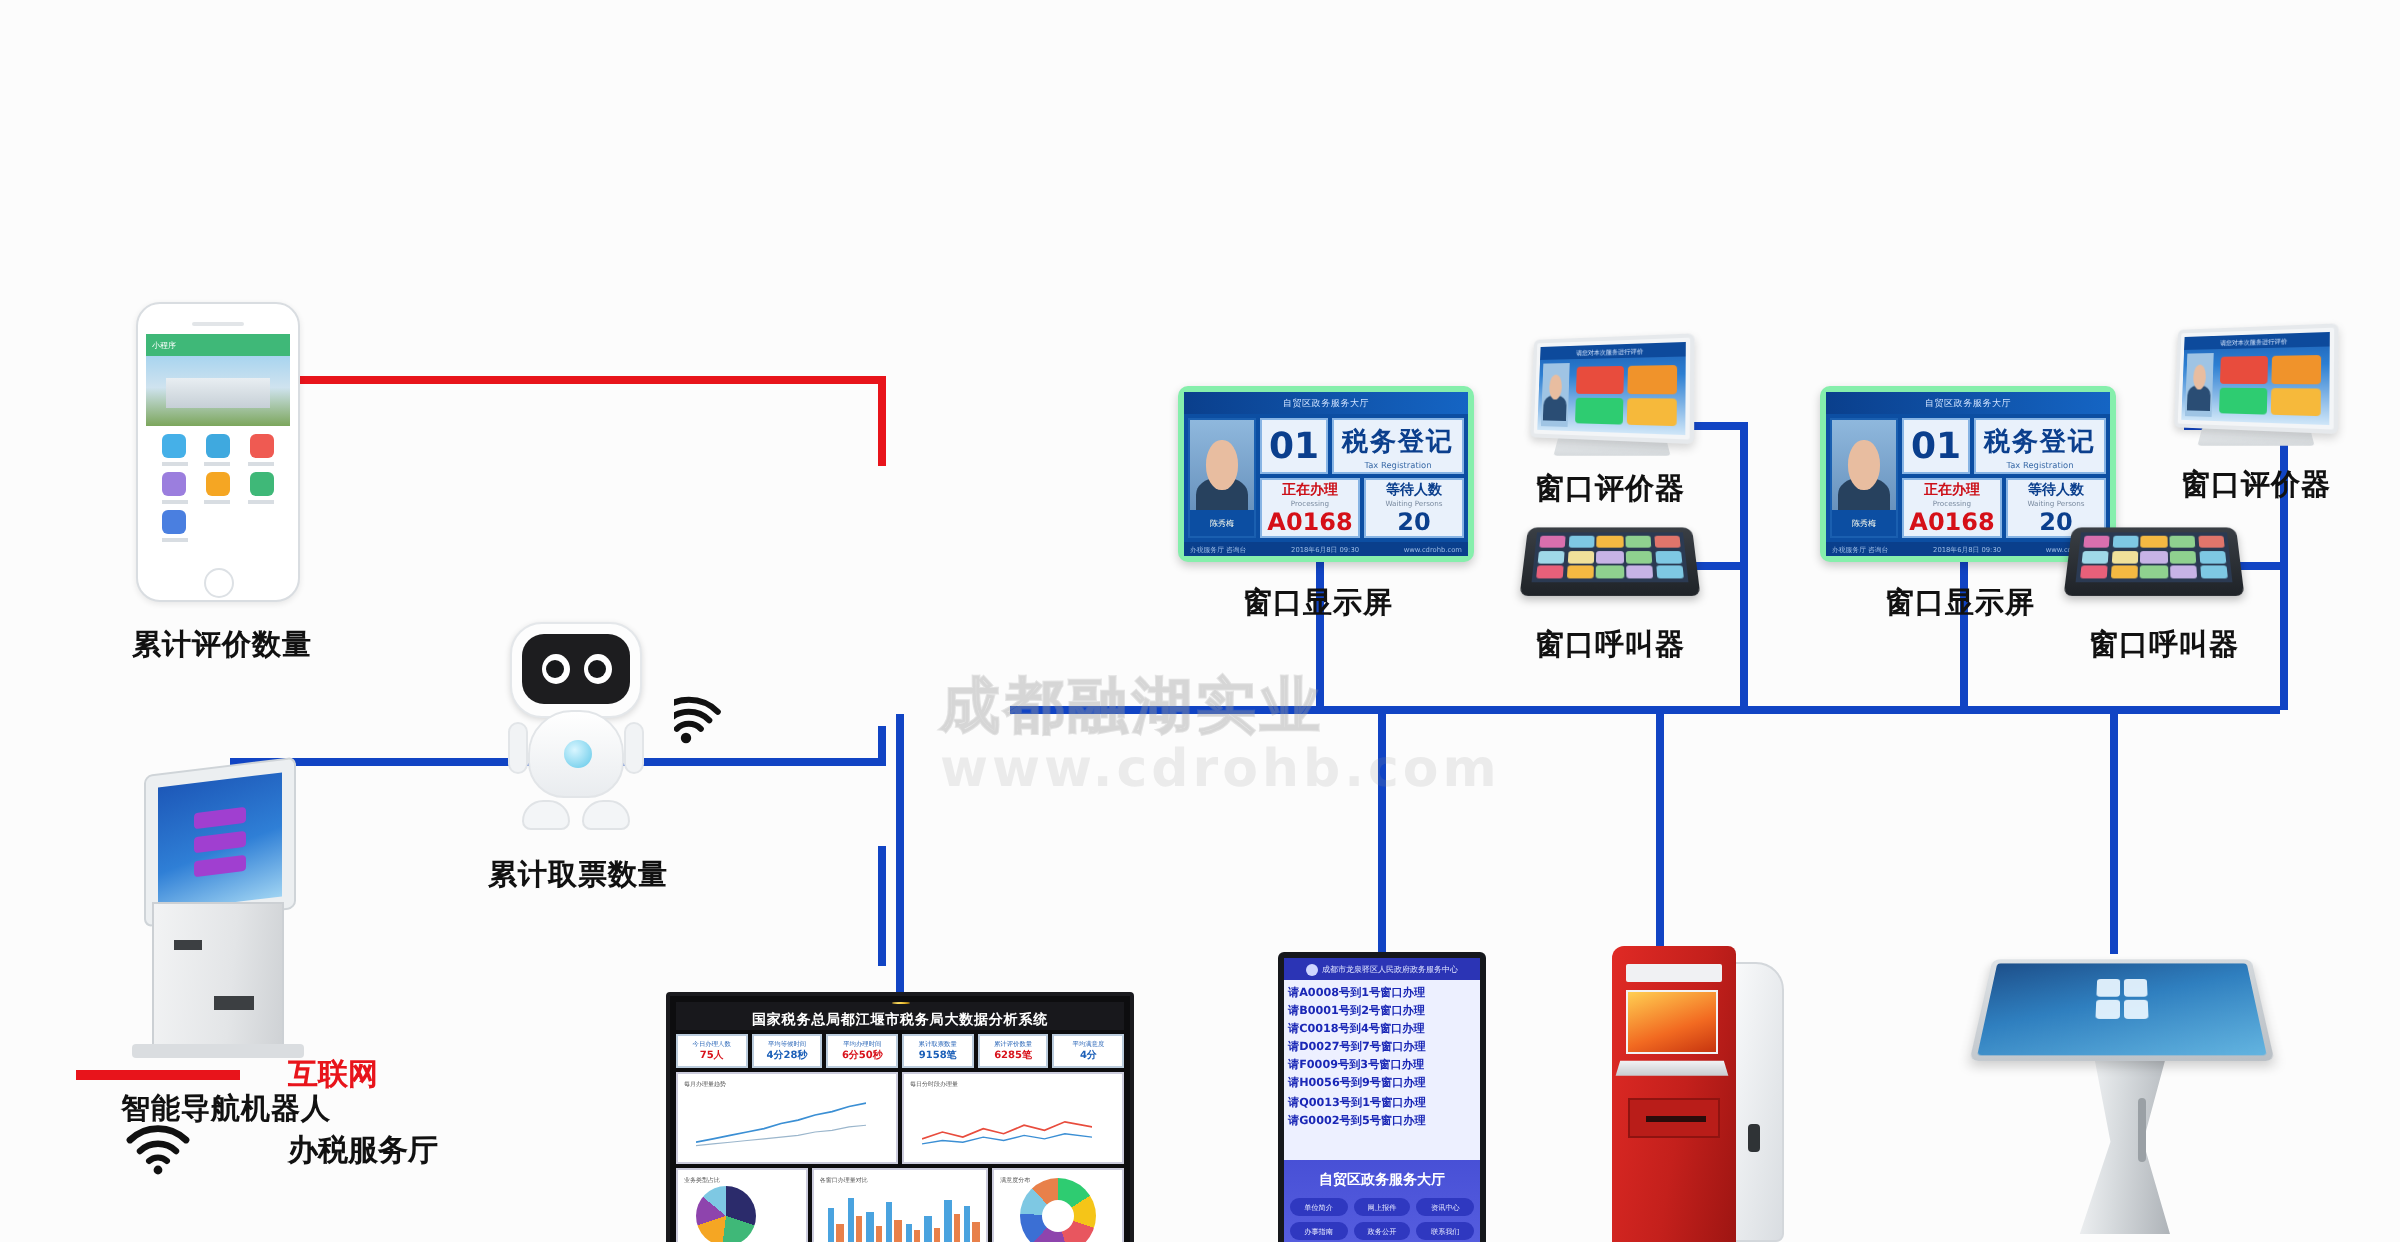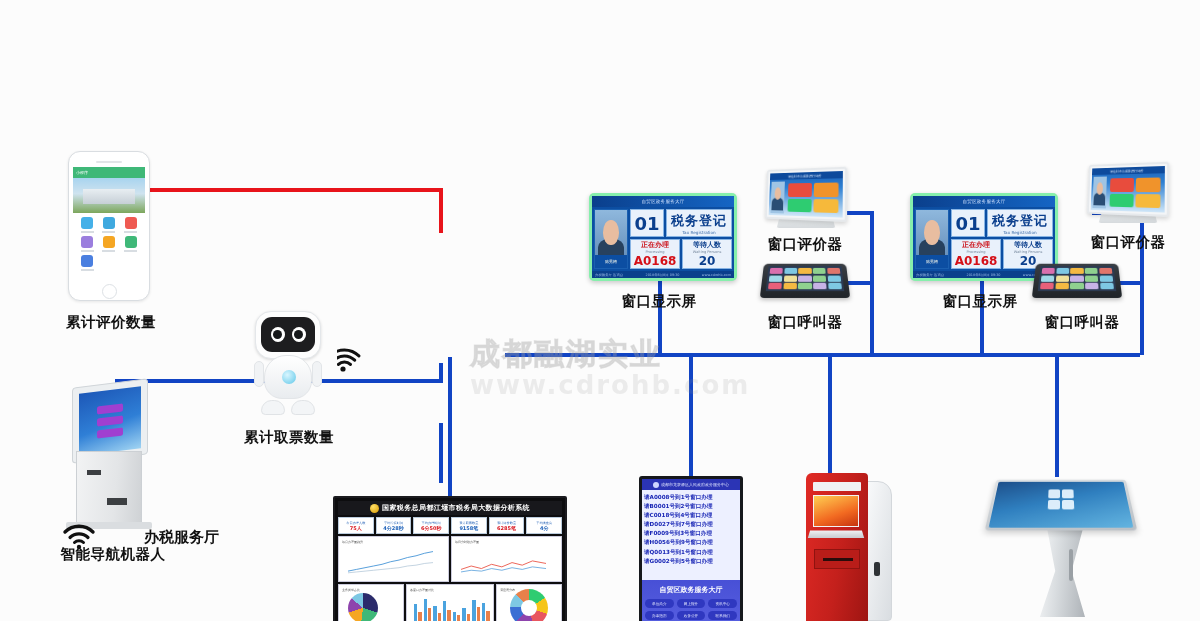--- a/index.html
+++ b/index.html
@@ -213,21 +213,21 @@
   }
   .cl-scr {
     position: absolute; left: 5px; top: 3px; right: 5px; height: 28px;
     background: #2b3a52; display: grid; grid-template-columns: repeat(5,1fr); grid-template-rows: repeat(3,1fr);
     gap: 1.5px; padding: 2px;
   }
   .cl-k { border-radius: 1.5px; }
 
   
   .bigdata { position: absolute; left: 333px; top: 433px; width: 234px; height: 136px; background: #0d0d0f; border: 2px solid #1b1b1f; border-radius: 2px; padding: 3px; }
-  .bd-title { height: 14px; background: #18181c; display: flex; align-items: center; justify-content: center; gap: 3px; }
+  .bd-title { height: 14px; background: #18181c; display: flex; align-items: center; justify-content: center; gap: 3px; flex-direction: column; }
   .bd-logo { width: 9px; height: 9px; border-radius: 50%; background: radial-gradient(circle at 35% 30%,#ffe066,#d99a00); }
   .bd-title-t { color: #fff; font-size: 7px; font-weight: bold; letter-spacing: .4px; }
   .bd-kpis { display: flex; gap: 2px; margin-top: 2px; }
   .bd-kpi { flex: 1; background: #fff; border: .5px solid #bcd; height: 17px; display: flex; flex-direction: column; align-items: center; justify-content: center; }
   .bd-kpi-l { font-size: 3.2px; color: #2a66b8; }
   .bd-kpi-v { font-size: 5px; font-weight: bold; color: #d8131c; }
   .bd-kpi-v.b { color: #1b5fb8; }
   .bd-mid { display: flex; gap: 2px; margin-top: 2px; height: 46px; }
   .bd-panel { background: #fff; border: .5px solid #ccd; position: relative; overflow: hidden; }
   .bd-bot { display: flex; gap: 2px; margin-top: 2px; height: 46px; }
@@ -724,20 +724,24 @@
                 <i></i>
                 <i></i>
                 <i></i>
               </div>
           </div>
         </div>
       </div>
 
       <div class="legend">
         <div class="legend-row">
+          <div class="legend-swatch red"></div>
+          <div class="legend-text red">互联网</div>
+        </div>
+        <div class="legend-row">
           <div class="legend-wifi">
             <svg width="34" height="26" viewBox="0 0 34 26" aria-hidden="true">
               <path d="M3 8 A20 20 0 0 1 31 8" stroke="#111" stroke-width="3.4" fill="none" stroke-linecap="round"></path>
               <path d="M8 13.5 A13 13 0 0 1 26 13.5" stroke="#111" stroke-width="3.2" fill="none" stroke-linecap="round"></path>
               <path d="M12.5 18.5 A6.5 6.5 0 0 1 21.5 18.5" stroke="#111" stroke-width="3" fill="none" stroke-linecap="round"></path>
               <circle cx="17" cy="23" r="2.2" fill="#111"></circle>
             </svg>
           </div>
           <div class="legend-text black">办税服务厅</div>
         </div>

